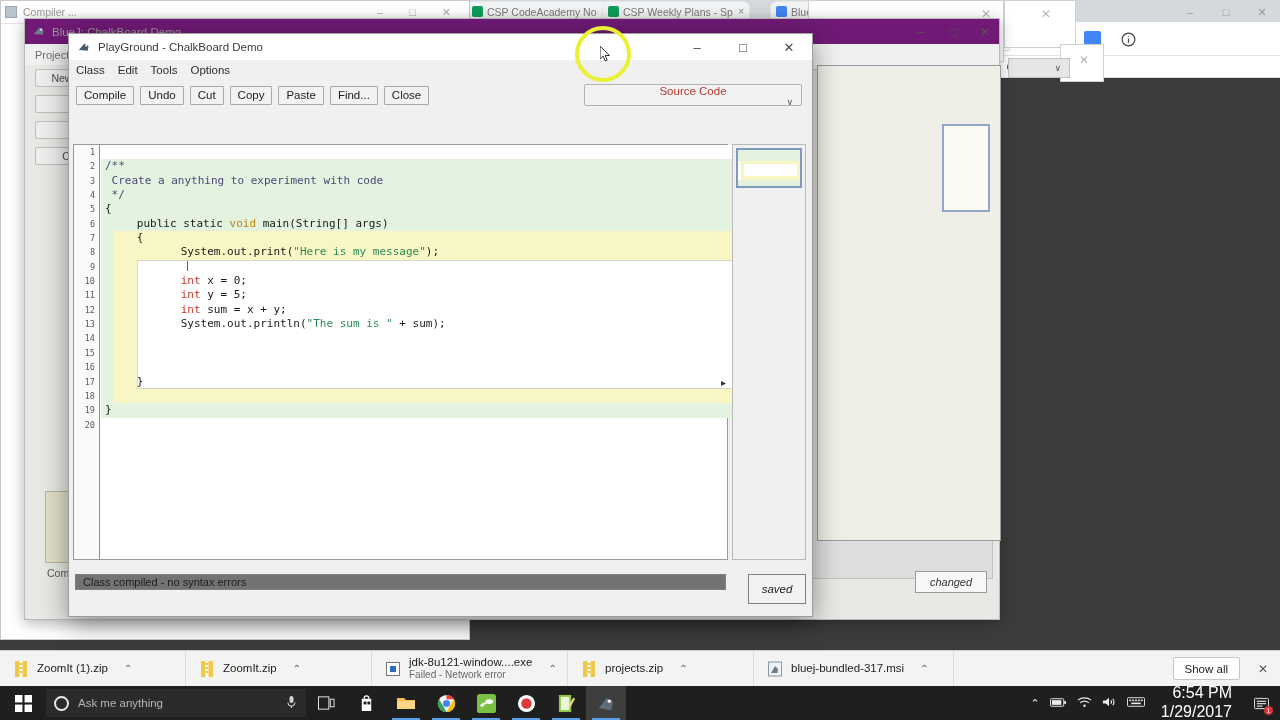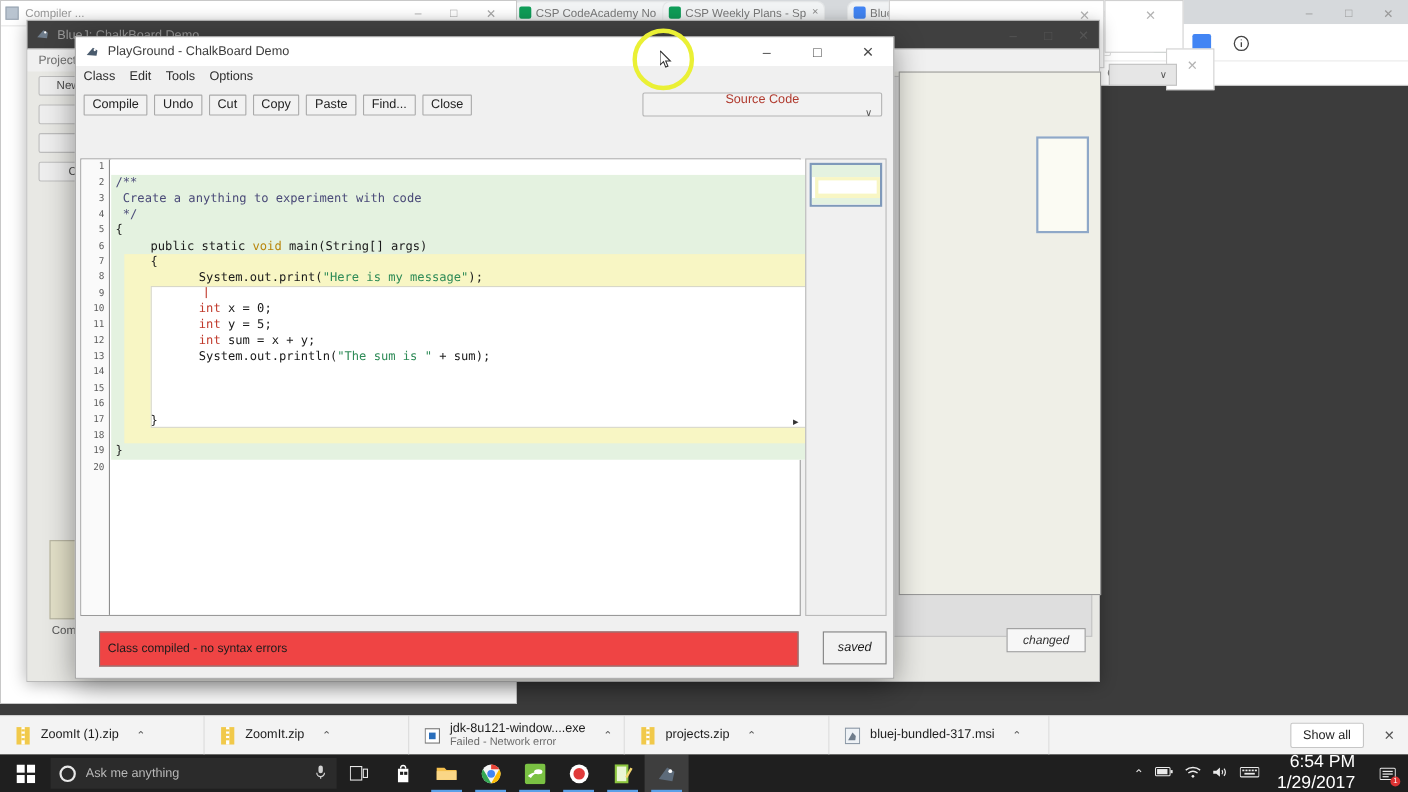--- a/index.html
+++ b/index.html
@@ -53,21 +53,21 @@
      background:#fff; border-top:1px solid #e6e6e6; }
 
   
   .whitepop { position:absolute; background:#fff; border:1px solid #d0d0d0; }
   .whitepop .x { position:absolute; right:12px; top:6px; color:#b4b4b4; font-size:12px; }
 
   
   #bluej { position:absolute; left:24px; top:18px; width:976px; height:602px;
      background:#f0f0f0; border:1px solid #b9b9b9;
      box-shadow:0 3px 14px rgba(0,0,0,.30); }
-  #bluej-title { height:26px; background:#404040; display:flex; align-items:center;
+  #bluej-title { height:26px; background:#701a75; display:flex; align-items:center;
      padding-left:8px; color:#9a9a9a; font-size:11.5px;
      border-bottom:1px solid #ececec; }
   #bluej-title .bjicon { width:13px; height:13px; margin-right:6px; }
   #bluej-menubar { height:20px; background:#f0f0f0; display:flex; align-items:center;
      padding-left:10px; gap:14px; color:#6f6f6f; font-size:11px; }
   #bluej-body { position:absolute; left:0; top:46px; right:0; bottom:0;
      background:#e8e8e4; }
   #bj-left { position:absolute; left:6px; top:4px; width:70px; bottom:40px; }
   .bj-btn { width:62px; height:18px; margin:0 0 8px 4px; background:#eeeeee;
      border:1px solid #bdbdbd; border-radius:2px; font-size:10.5px;
@@ -138,22 +138,22 @@
   .kw { color:#c0392b; }
   .kw2 { color:#b8860b; }
   .str { color:#2e8b57; }
   .cmt { color:#4a4a78; }
   .pl { color:#1a1a1a; }
   .caret { display:inline-block; width:1px; height:10px; background:#c0392b;
      vertical-align:-1px; }
 
   #ed-status { position:absolute; left:0; bottom:0; right:0; height:50px;
      background:#f0f0f0; }
-  #ed-msgbar { position:absolute; left:21px; top:8px; right:86px; height:32px;
-     background:#ef4444; border:1px solid #808080;
+  #ed-msgbar { position:absolute; left:6px; top:8px; right:86px; height:16px;
+     background:#737373; border:1px solid #808080;
      display:flex; align-items:center; padding-left:7px;
      font-size:11px; color:#1c1c1c; }
   #ed-saved { position:absolute; right:6px; top:8px; width:58px; height:30px;
      background:#f2f2f2; border:1px solid #808080;
      display:flex; align-items:center; justify-content:center;
      font-style:italic; font-size:11.5px; color:#1c1c1c; }
 
   
   #zoomit-circle { position:absolute; left:575px; top:26px; width:56px; height:56px;
      border:4px solid #eaf035; border-radius:50%; background:transparent;

